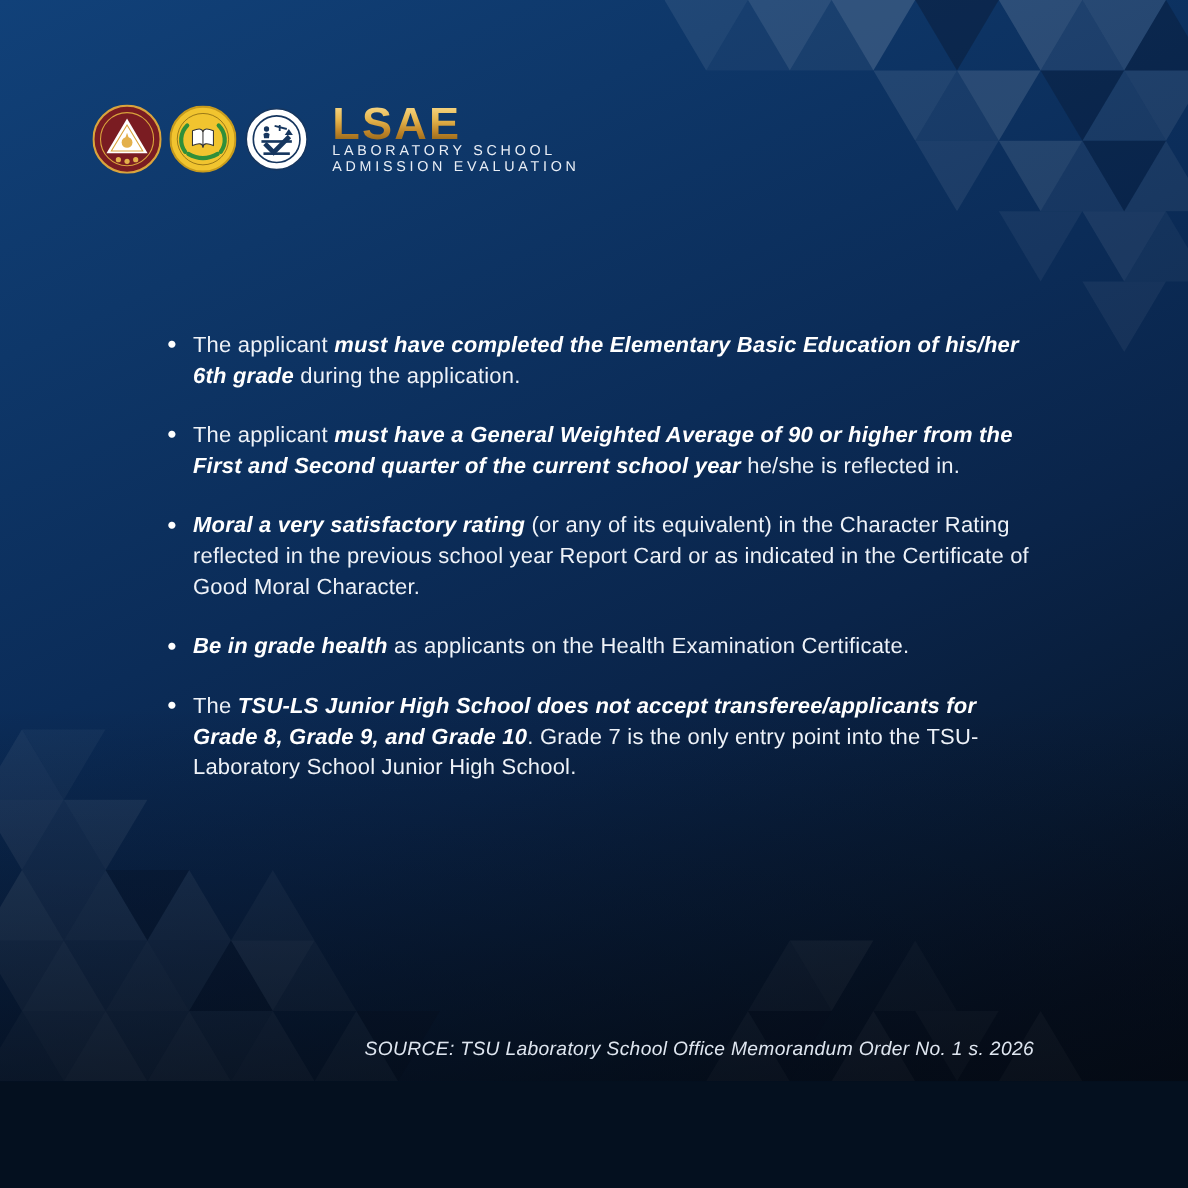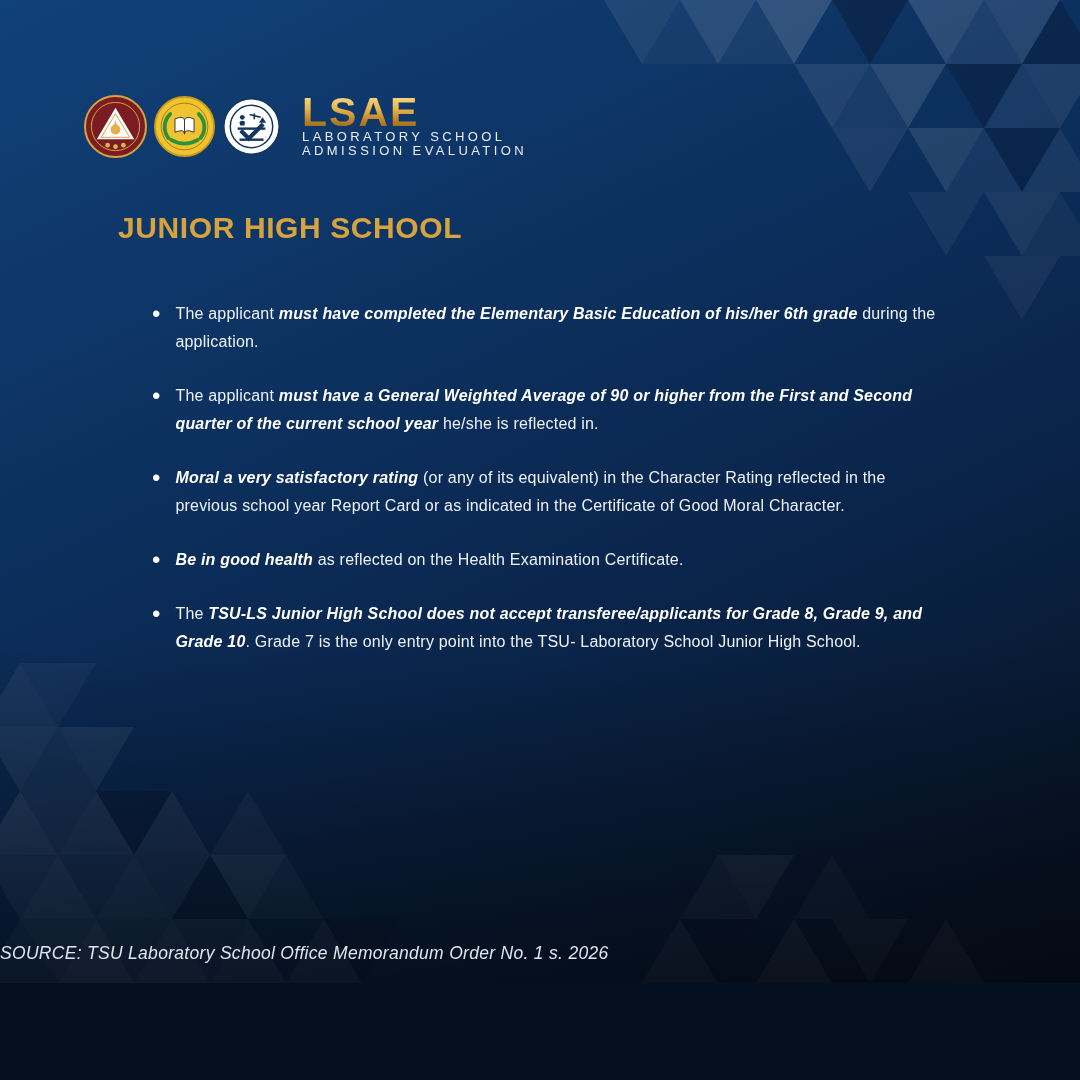--- a/index.html
+++ b/index.html
@@ -23,24 +23,24 @@
     font-size:41px;font-weight:800;letter-spacing:2px;line-height:36px;
     background:linear-gradient(180deg,#f9dc90 0%,#e7b74e 40%,#c2882a 70%,#8f6318 100%);
     -webkit-background-clip:text;background-clip:text;color:transparent;
   }
   .lsae-sub{color:#e9eef6;font-size:13px;letter-spacing:3.4px;line-height:14px;font-weight:400;}
   .heading{position:absolute;left:118px;top:210px;color:#D6A33F;font-weight:800;
     font-size:30px;line-height:35px;letter-spacing:0.6px;}
   .policy-list{position:absolute;left:152px;top:300px;width:800px;}
   .bullet-item{display:flex;margin-bottom:26px;}
   .dot{color:#ffffff;font-size:24px;line-height:28px;margin-right:15px;flex:0 0 auto;}
-  .bullet-text{margin:0;color:#eef2f8;font-size:16px;line-height:28px;letter-spacing:0.2px;max-width:766px;}
+  .bullet-text{margin:0;color:#eef2f8;font-size:20px;line-height:28px;letter-spacing:0.2px;max-width:766px;}
   .seg{font-weight:400;}
   .seg-bold{font-weight:700;font-style:italic;color:#ffffff;}
-  .source-line{position:absolute;left:0;right:140px;top:943px;text-align:left;
+  .source-line{position:absolute;left:0;right:140px;top:943px;text-align:right;
     color:#dfe6f0;font-size:17.5px;font-style:italic;letter-spacing:0.3px;}
 </style>
 </head>
 <body>
 
 <div class="canvas">
 
   <svg class="mosaic tr" width="494" height="320" viewBox="0 0 494 320">
       <polygon points="0,0 76,0 38,64" fill="rgba(255,255,255,0.08)"></polygon>
       <polygon points="38,64 76,0 114,64" fill="rgba(255,255,255,0.04)"></polygon>
@@ -144,39 +144,38 @@
       <path d="M22,38 l7,7 l14,-14" fill="none" stroke="#16365F" stroke-width="4.6" stroke-linecap="square"></path>
     </svg>
     <div class="lsae-block">
       <div class="lsae-word">LSAE</div>
       <div class="lsae-sub">LABORATORY SCHOOL</div>
       <div class="lsae-sub">ADMISSION EVALUATION</div>
     </div>
   </div>
 
   <div class="heading">
-    <div>JUNIOR HIGH SCHOOL</div>
   </div>
 
   <div class="policy-list">
       <div class="bullet-item">
         <span class="dot">•</span>
         <p class="bullet-text"><span class="seg">The applicant </span><span class="seg-bold">must have completed the Elementary Basic Education of his/her 6th grade</span><span class="seg"> during the application.</span></p>
       </div>
       <div class="bullet-item">
         <span class="dot">•</span>
         <p class="bullet-text"><span class="seg">The applicant </span><span class="seg-bold">must have a General Weighted Average of 90 or higher from the First and Second quarter of the current school year</span><span class="seg"> he/she is reflected in.</span></p>
       </div>
       <div class="bullet-item">
         <span class="dot">•</span>
         <p class="bullet-text"><span class="seg-bold">Moral a very satisfactory rating</span><span class="seg"> (or any of its equivalent) in the Character Rating reflected in the previous school year Report Card or as indicated in the Certificate of Good Moral Character.</span></p>
       </div>
       <div class="bullet-item">
         <span class="dot">•</span>
-        <p class="bullet-text"><span class="seg-bold">Be in good health</span><span class="seg"> as reflected on the Health Examination Certificate.</span></p>
+        <p class="bullet-text"><span class="seg-bold">Be in grade health</span><span class="seg"> as applicants on the Health Examination Certificate.</span></p>
       </div>
       <div class="bullet-item">
         <span class="dot">•</span>
         <p class="bullet-text"><span class="seg">The </span><span class="seg-bold">TSU-LS Junior High School does not accept transferee/applicants for Grade 8, Grade 9, and Grade 10</span><span class="seg">. Grade 7 is the only entry point into the TSU- Laboratory School Junior High School.</span></p>
       </div>
     </div>
 
   <div class="source-line">SOURCE: TSU Laboratory School Office Memorandum Order No. 1 s. 2026</div>
 
 </div>

